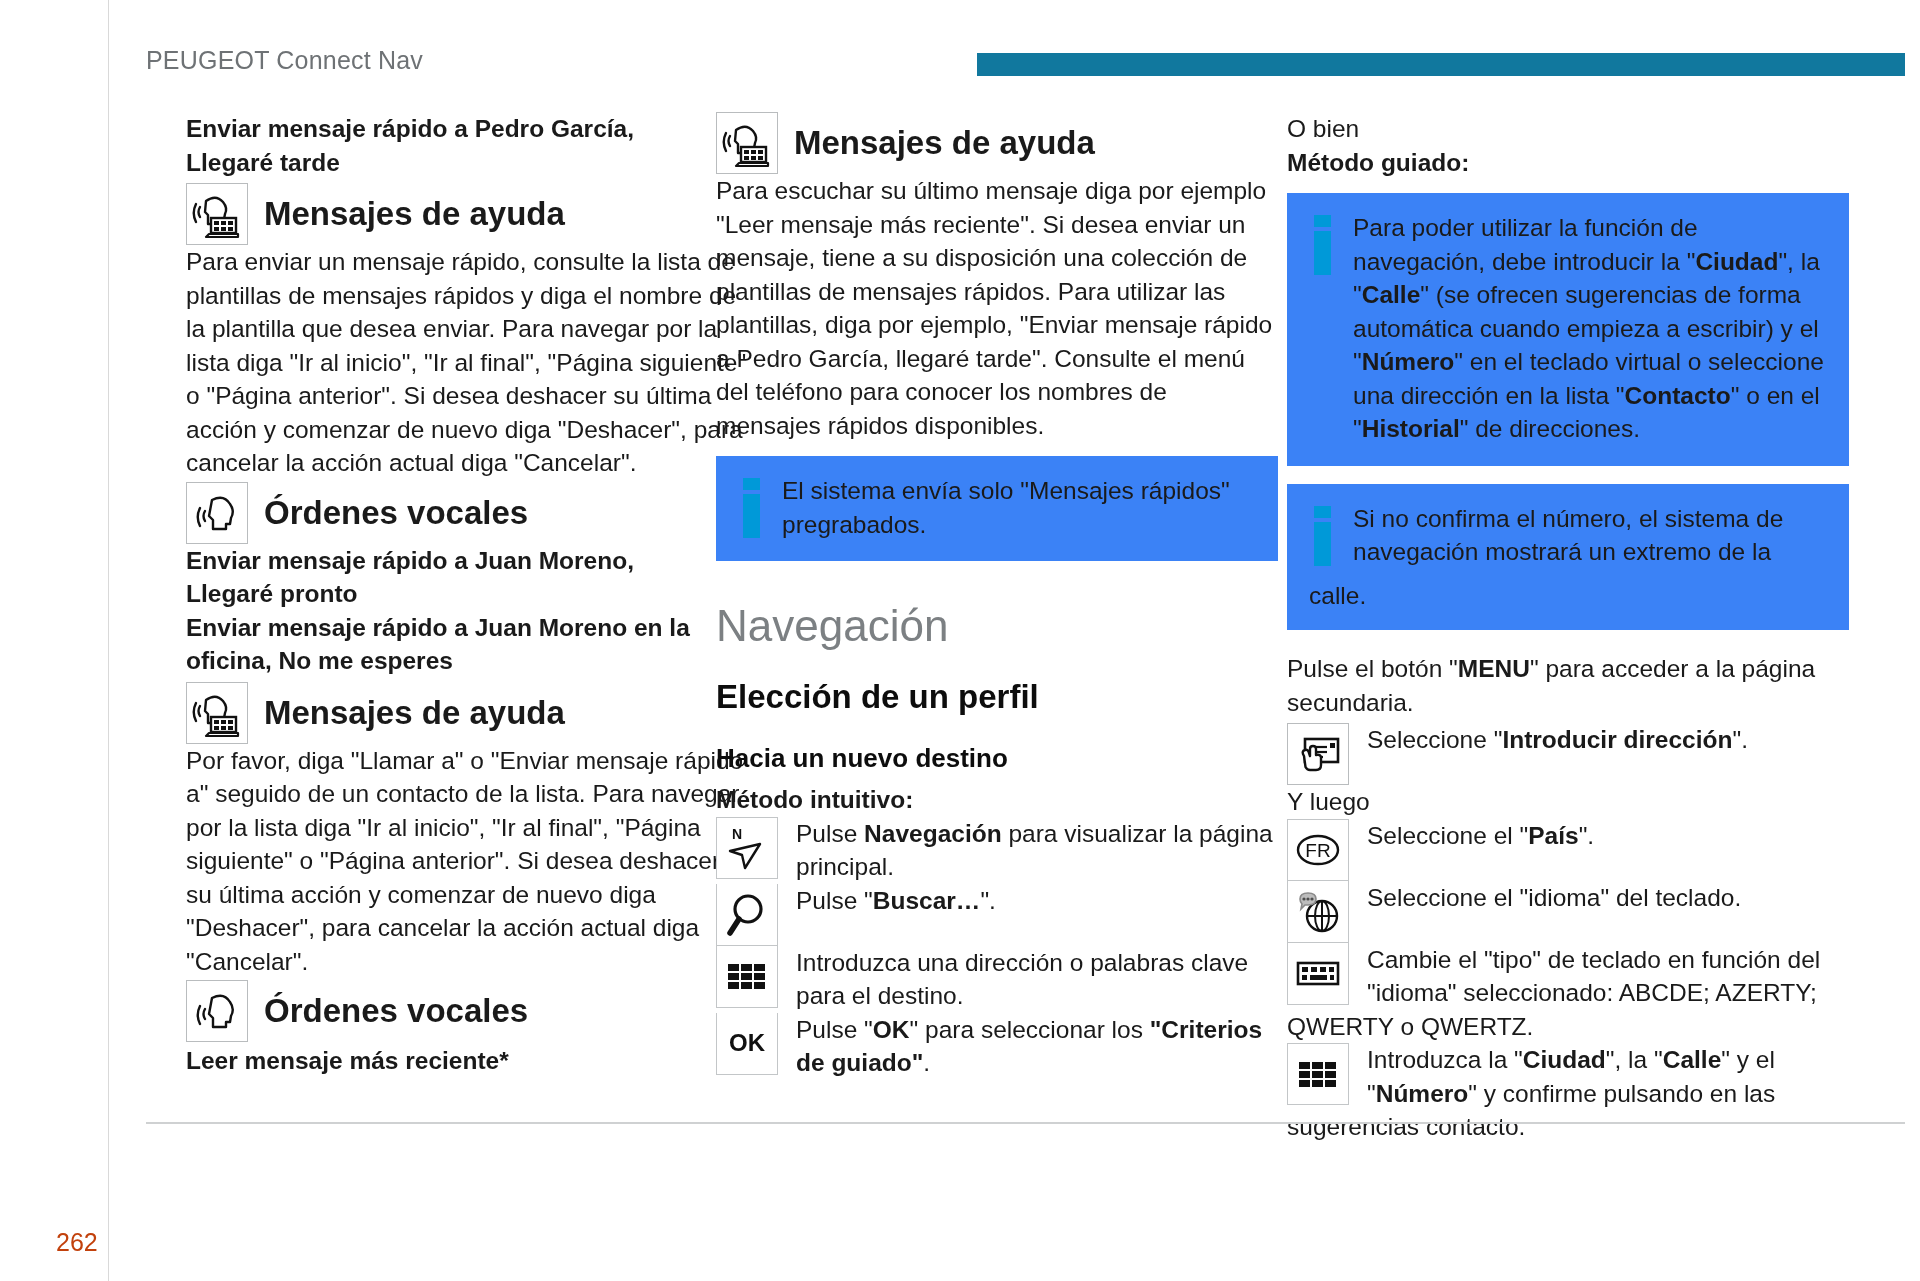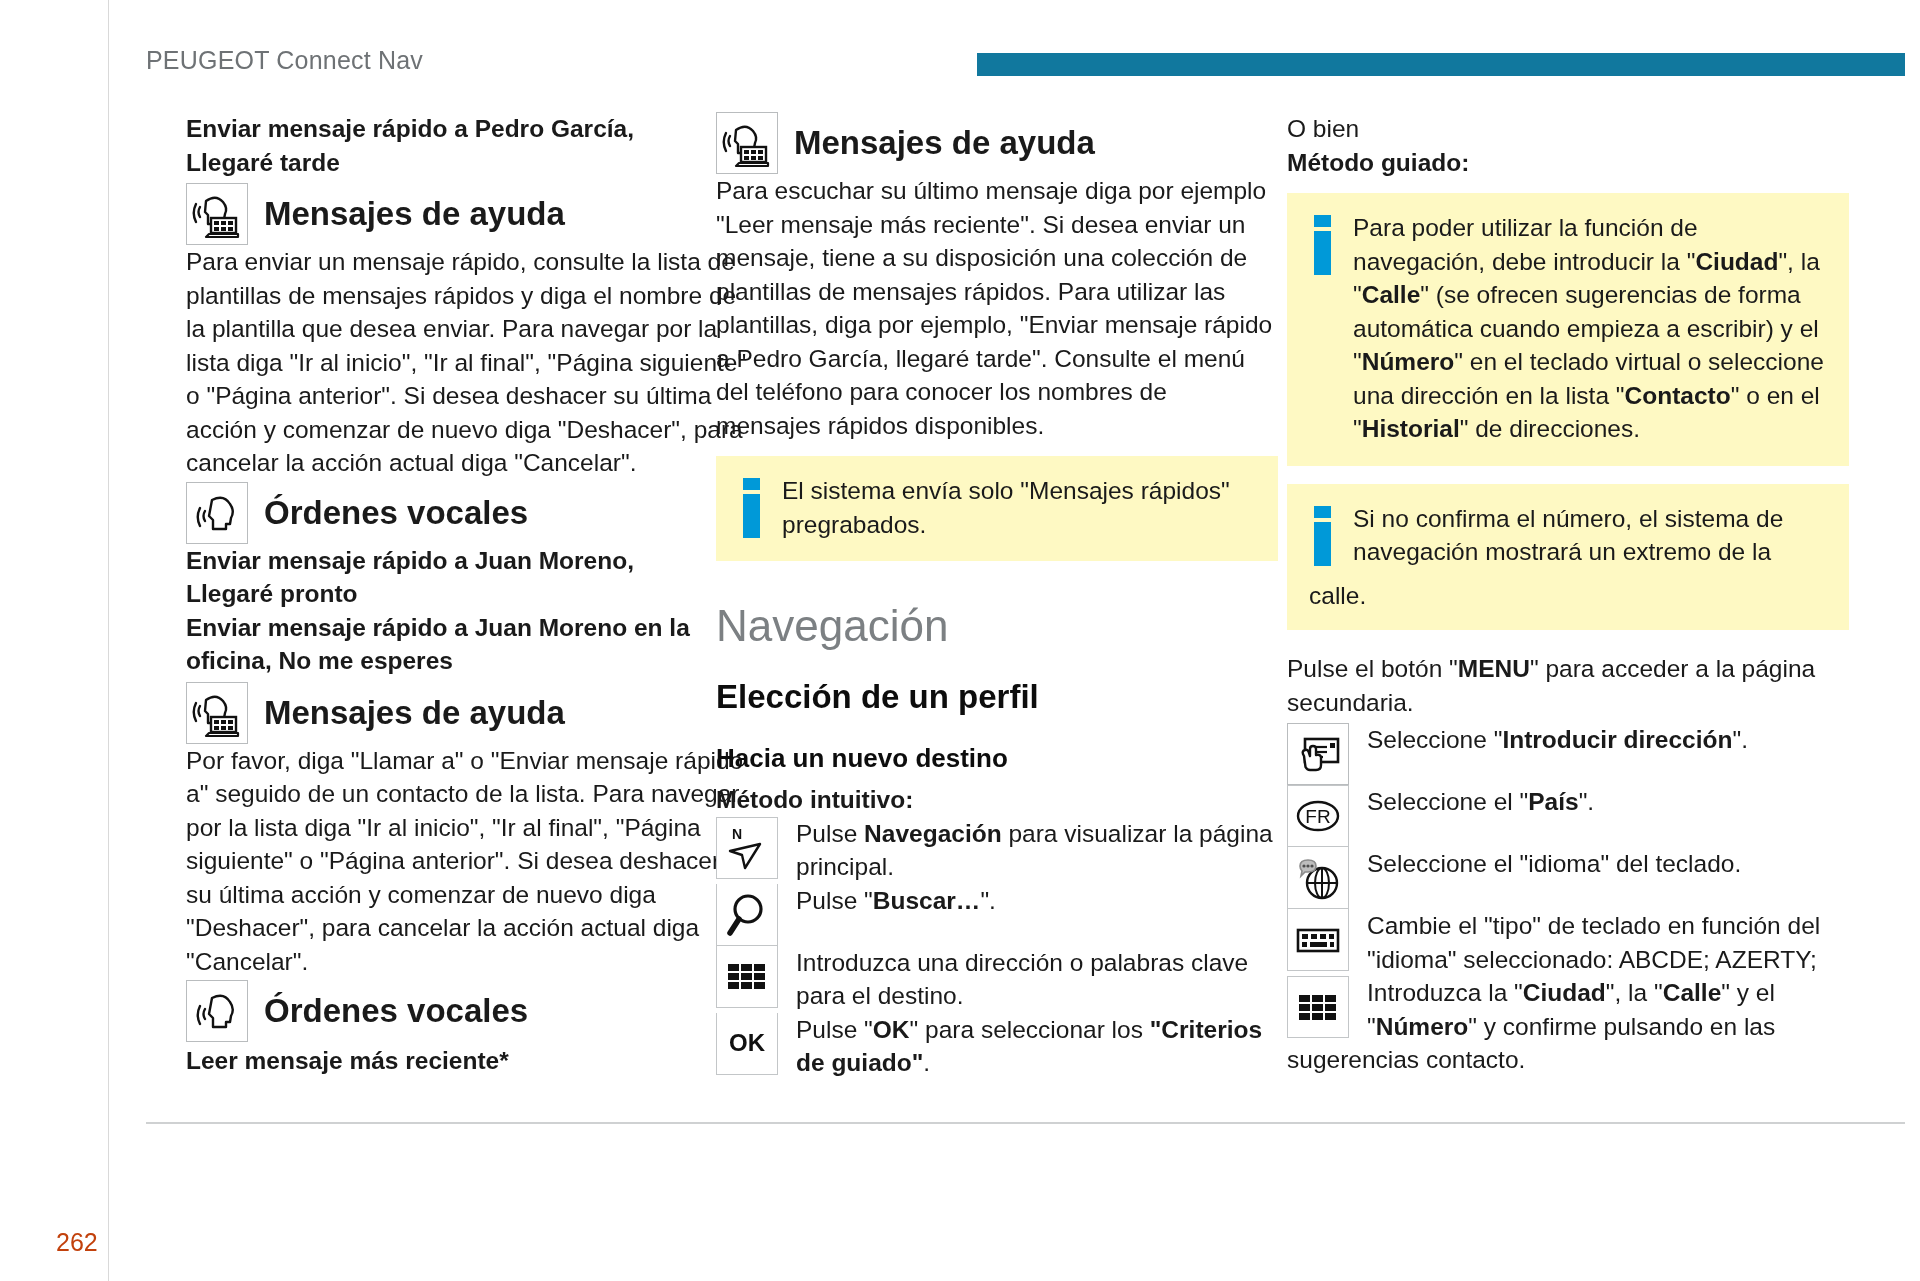--- a/index.html
+++ b/index.html
@@ -93,21 +93,21 @@
     margin-left: 18px;
     font-size: 24.5px;
     line-height: 33.5px;
     flex: 1 1 auto;
   }
   .stack .icon-box { border-top: none; }
   .stack .icon-box.first { border-top: 1px solid #c3c6c8; }
 
   
   .note {
-    background: #fef9c3;
+    background: #3b82f6;
     display: flex;
     align-items: flex-start;
     padding: 18px 22px 20px 22px;
     box-sizing: border-box;
   }
   .note-i {
     flex: 0 0 auto;
     width: 26px;
     margin-right: 18px;
     margin-top: 4px;
@@ -428,20 +428,21 @@
           </g>
           <rect x="39" y="16" width="5" height="5" fill="#111"></rect>
           <path d="M13 29 q-3 -5 1 -6 q3 -1 4 3 l1 3 l0 -7 q0 -3 3 -3 q3 0 3 3 l0 6 q4 -1 5 2 l0 8 q0 5 -5 5 l-6 0 q-3 0 -4.5 -3 z" fill="#fff" stroke="#111" stroke-width="2.4" stroke-linejoin="round"></path>
         </svg>
       </div>
       <div class="icon-text">
         <span>Seleccione "</span><span class="bold">Introducir dirección</span><span>".</span>
       </div>
     </div>
 
+    <div class="body-text">Y luego</div>
 
     <div class="stack">
 
       <div class="icon-row">
         <div class="icon-box nb first">
           <svg width="52" height="52" viewBox="0 0 52 52">
             <ellipse cx="26" cy="26" rx="20" ry="14" fill="#fff" stroke="#111" stroke-width="2.4"></ellipse>
             <text x="26" y="33" text-anchor="middle" font-family="Liberation Sans, sans-serif" font-size="19" fill="#111">FR</text>
           </svg>
         </div>
@@ -482,20 +483,21 @@
               <rect x="10" y="28" width="5" height="5"></rect>
               <rect x="18" y="28" width="17" height="5"></rect>
               <rect x="38" y="28" width="4" height="5"></rect>
             </g>
           </svg>
         </div>
         <div class="icon-text">Cambie el "tipo" de teclado en función del "idioma" seleccionado: ABCDE; AZERTY;</div>
       </div>
     </div>
 
+    <div class="body-text">QWERTY o QWERTZ.</div>
 
     <div class="icon-row">
       <div class="icon-box nb">
         <svg width="52" height="52" viewBox="0 0 52 52">
           <g fill="#111">
             <rect x="7" y="14" width="11" height="7"></rect>
             <rect x="20" y="14" width="11" height="7"></rect>
             <rect x="33" y="14" width="11" height="7"></rect>
             <rect x="7" y="23" width="11" height="7"></rect>
             <rect x="20" y="23" width="11" height="7"></rect>

